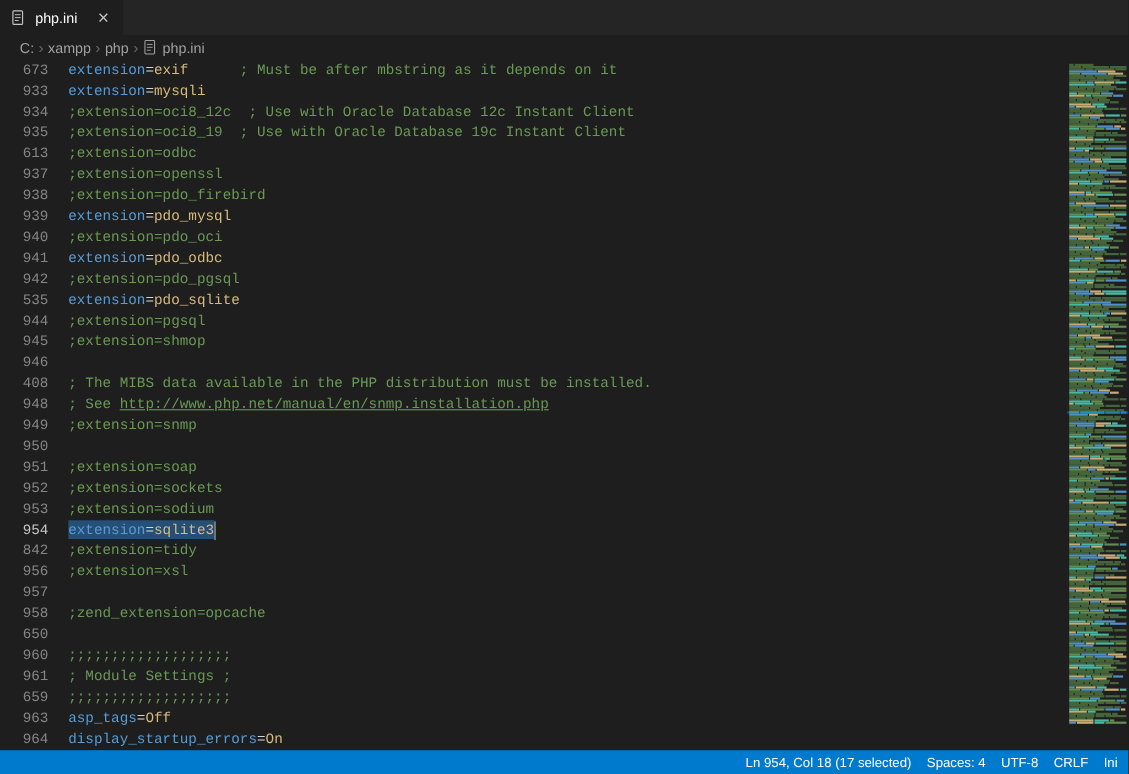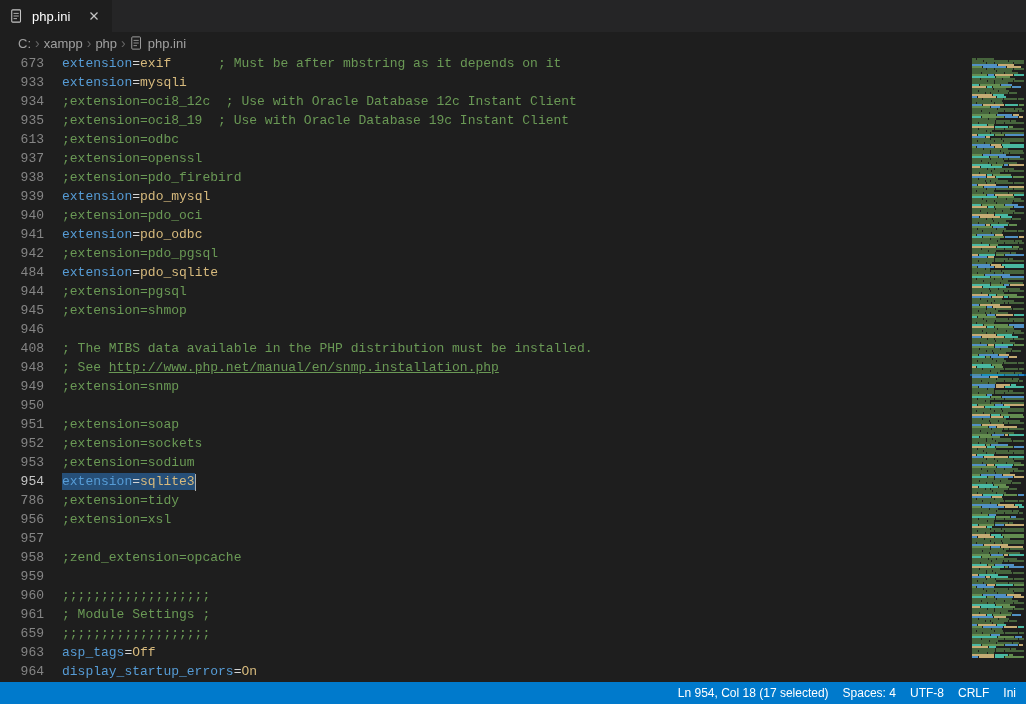--- a/index.html
+++ b/index.html
@@ -202,37 +202,37 @@
       <div class="ln">933</div>
       <div class="ln">934</div>
       <div class="ln">935</div>
       <div class="ln">613</div>
       <div class="ln">937</div>
       <div class="ln">938</div>
       <div class="ln">939</div>
       <div class="ln">940</div>
       <div class="ln">941</div>
       <div class="ln">942</div>
-      <div class="ln">484</div>
+      <div class="ln">535</div>
       <div class="ln">944</div>
       <div class="ln">945</div>
       <div class="ln">946</div>
       <div class="ln">408</div>
       <div class="ln">948</div>
       <div class="ln">949</div>
       <div class="ln">950</div>
       <div class="ln">951</div>
       <div class="ln">952</div>
       <div class="ln">953</div>
       <div class="ln active">954</div>
-      <div class="ln">786</div>
+      <div class="ln">842</div>
       <div class="ln">956</div>
       <div class="ln">957</div>
       <div class="ln">958</div>
-      <div class="ln">959</div>
+      <div class="ln">650</div>
       <div class="ln">960</div>
       <div class="ln">961</div>
       <div class="ln">659</div>
       <div class="ln">963</div>
       <div class="ln">964</div>
     </div>
   <div class="code" id="code"><div class="line"><span class="tok-key">extension</span><span class="tok-eq">=</span><span class="tok-val">exif</span><span>      </span><span class="tok-cmt">; Must be after mbstring as it depends on it</span></div><div class="line"><span class="tok-key">extension</span><span class="tok-eq">=</span><span class="tok-val">mysqli</span></div><div class="line"><span class="tok-cmt">;extension=oci8_12c  ; Use with Oracle Database 12c Instant Client</span></div><div class="line"><span class="tok-cmt">;extension=oci8_19  ; Use with Oracle Database 19c Instant Client</span></div><div class="line"><span class="tok-cmt">;extension=odbc</span></div><div class="line"><span class="tok-cmt">;extension=openssl</span></div><div class="line"><span class="tok-cmt">;extension=pdo_firebird</span></div><div class="line"><span class="tok-key">extension</span><span class="tok-eq">=</span><span class="tok-val">pdo_mysql</span></div><div class="line"><span class="tok-cmt">;extension=pdo_oci</span></div><div class="line"><span class="tok-key">extension</span><span class="tok-eq">=</span><span class="tok-val">pdo_odbc</span></div><div class="line"><span class="tok-cmt">;extension=pdo_pgsql</span></div><div class="line"><span class="tok-key">extension</span><span class="tok-eq">=</span><span class="tok-val">pdo_sqlite</span></div><div class="line"><span class="tok-cmt">;extension=pgsql</span></div><div class="line"><span class="tok-cmt">;extension=shmop</span></div><div class="line"></div><div class="line"><span class="tok-cmt">; The MIBS data available in the PHP distribution must be installed.</span></div><div class="line"><span class="tok-cmt">; See </span><span class="tok-link">http://www.php.net/manual/en/snmp.installation.php</span></div><div class="line"><span class="tok-cmt">;extension=snmp</span></div><div class="line"></div><div class="line"><span class="tok-cmt">;extension=soap</span></div><div class="line"><span class="tok-cmt">;extension=sockets</span></div><div class="line"><span class="tok-cmt">;extension=sodium</span></div><div class="line"><span class="selected"><span class="tok-key">extension</span><span class="tok-eq">=</span><span class="tok-val">sqlite3</span></span><span class="cursor"></span></div><div class="line"><span class="tok-cmt">;extension=tidy</span></div><div class="line"><span class="tok-cmt">;extension=xsl</span></div><div class="line"></div><div class="line"><span class="tok-cmt">;zend_extension=opcache</span></div><div class="line"></div><div class="line"><span class="tok-cmt">;;;;;;;;;;;;;;;;;;;</span></div><div class="line"><span class="tok-cmt">; Module Settings ;</span></div><div class="line"><span class="tok-cmt">;;;;;;;;;;;;;;;;;;;</span></div><div class="line"><span class="tok-key">asp_tags</span><span class="tok-eq">=</span><span class="tok-val">Off</span></div><div class="line"><span class="tok-key">display_startup_errors</span><span class="tok-eq">=</span><span class="tok-val">On</span></div></div>
   <div class="minimap" id="minimap">
       <div class="minimap-content">
         <div class="minimap-line">

